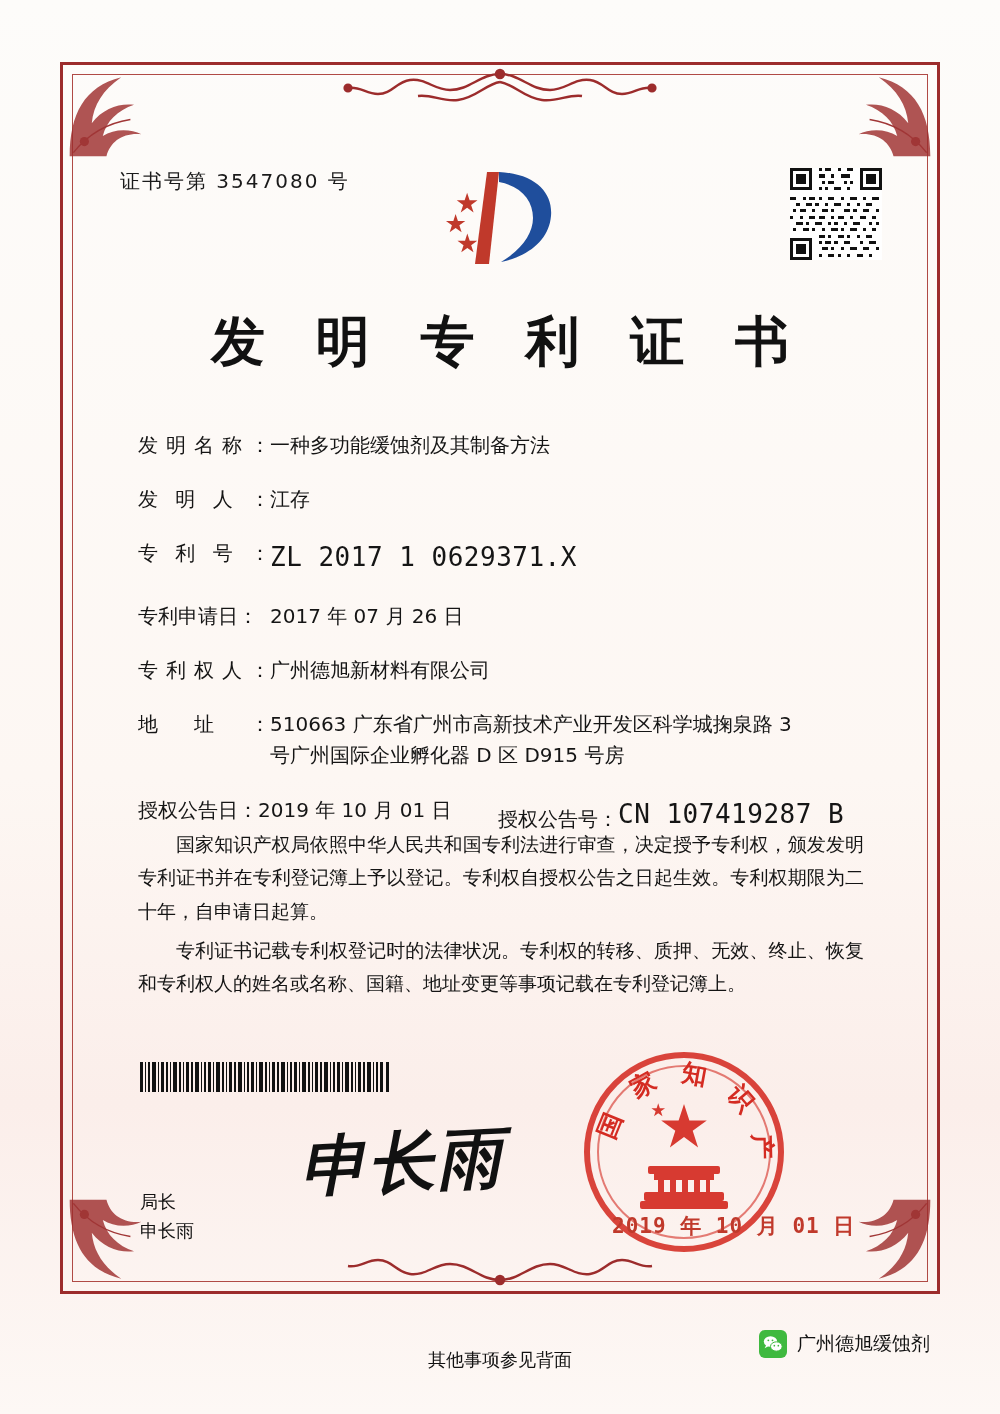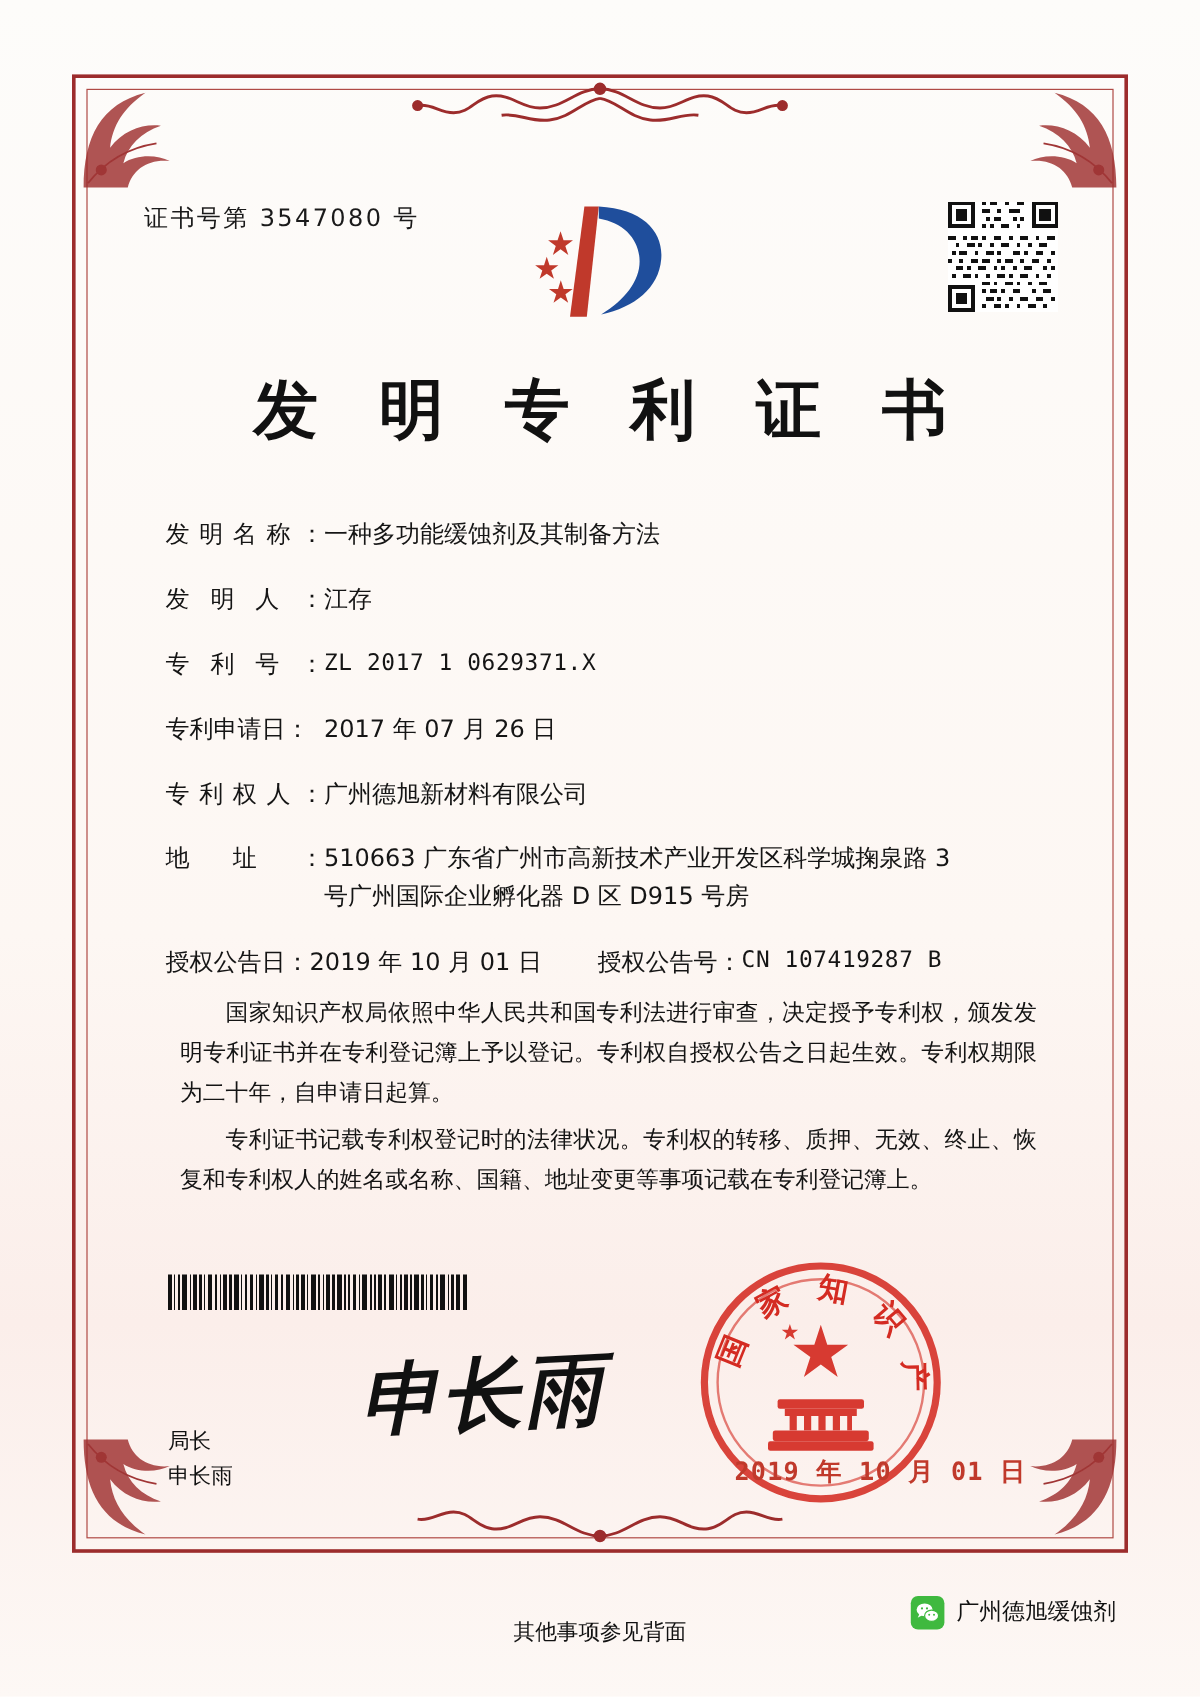--- a/index.html
+++ b/index.html
@@ -70,37 +70,37 @@
     font-size:20px;color:#151515;line-height:1.5;
   }
   .row{display:flex;align-items:flex-start;margin-bottom:24px;}
   .lbl{
     width:132px;flex:0 0 132px;
     display:flex;justify-content:space-between;
     font-family:"DejaVu Sans","Liberation Sans",sans-serif;
   }
   .lbl span{display:inline-block;}
   .val{flex:1;}
-  .mono{font-family:"DejaVu Sans Mono","Liberation Mono",monospace;font-size:19px;letter-spacing:.5px;}
+  .mono{font-family:"DejaVu Sans Mono","Liberation Mono",monospace;font-size:26px;letter-spacing:.5px;}
   .row.addr .val{line-height:1.55;}
   .row.pub{margin-bottom:20px;}
   .pub-inner{display:flex;width:100%;}
   .pub-left{flex:0 0 360px;display:flex;}
   .pub-left .lbl{width:120px;flex:0 0 120px;}
   .pub-right{display:flex;}
-  .pub-right .lbl2{flex:0 0 120px;display:flex;justify-content:space-between;}
+  .pub-right .lbl2{flex:0 0 120px;display:flex;justify-content:space-between;align-items:flex-end;}
 
   
   .paras{
     position:absolute;left:138px;top:828px;width:726px;
     font-size:19px;line-height:1.75;color:#141414;
     font-family:"DejaVu Serif","Liberation Serif",serif;
     text-align:justify;
   }
-  .paras p{margin:0 0 6px 12px;text-indent:2em;}
+  .paras p{margin:0 0 6px 0;text-indent:2em;}
 
   
   .barcode{
     position:absolute;left:140px;top:1062px;width:250px;height:30px;
   }
   .barcode svg{width:100%;height:100%;display:block;}
 
   
   .sig-block{
     position:absolute;left:140px;top:1188px;font-size:18px;color:#111;line-height:1.6;
@@ -131,21 +131,21 @@
   
   .page-no{
     position:absolute;left:0;right:0;top:1278px;text-align:center;
     font-size:19px;color:#111;
   }
   .footnote{
     position:absolute;left:0;right:0;top:1336px;text-align:center;
     font-size:18px;color:#111;margin-top:12px;
   }
   .wechat{
-    position:absolute;right:70px;top:1330px;display:flex;gap:10px;
+    position:absolute;right:70px;top:1330px;display:flex;align-items:center;gap:10px;
   }
   .wechat-icon{
     width:28px;height:28px;border-radius:6px;background:#3fb93f;
     display:flex;align-items:center;justify-content:center;
   }
   .wechat-icon svg{width:20px;height:20px;display:block;}
   .wechat-label{font-size:19px;color:#111;}
 </style>
 </head>
 <body>

